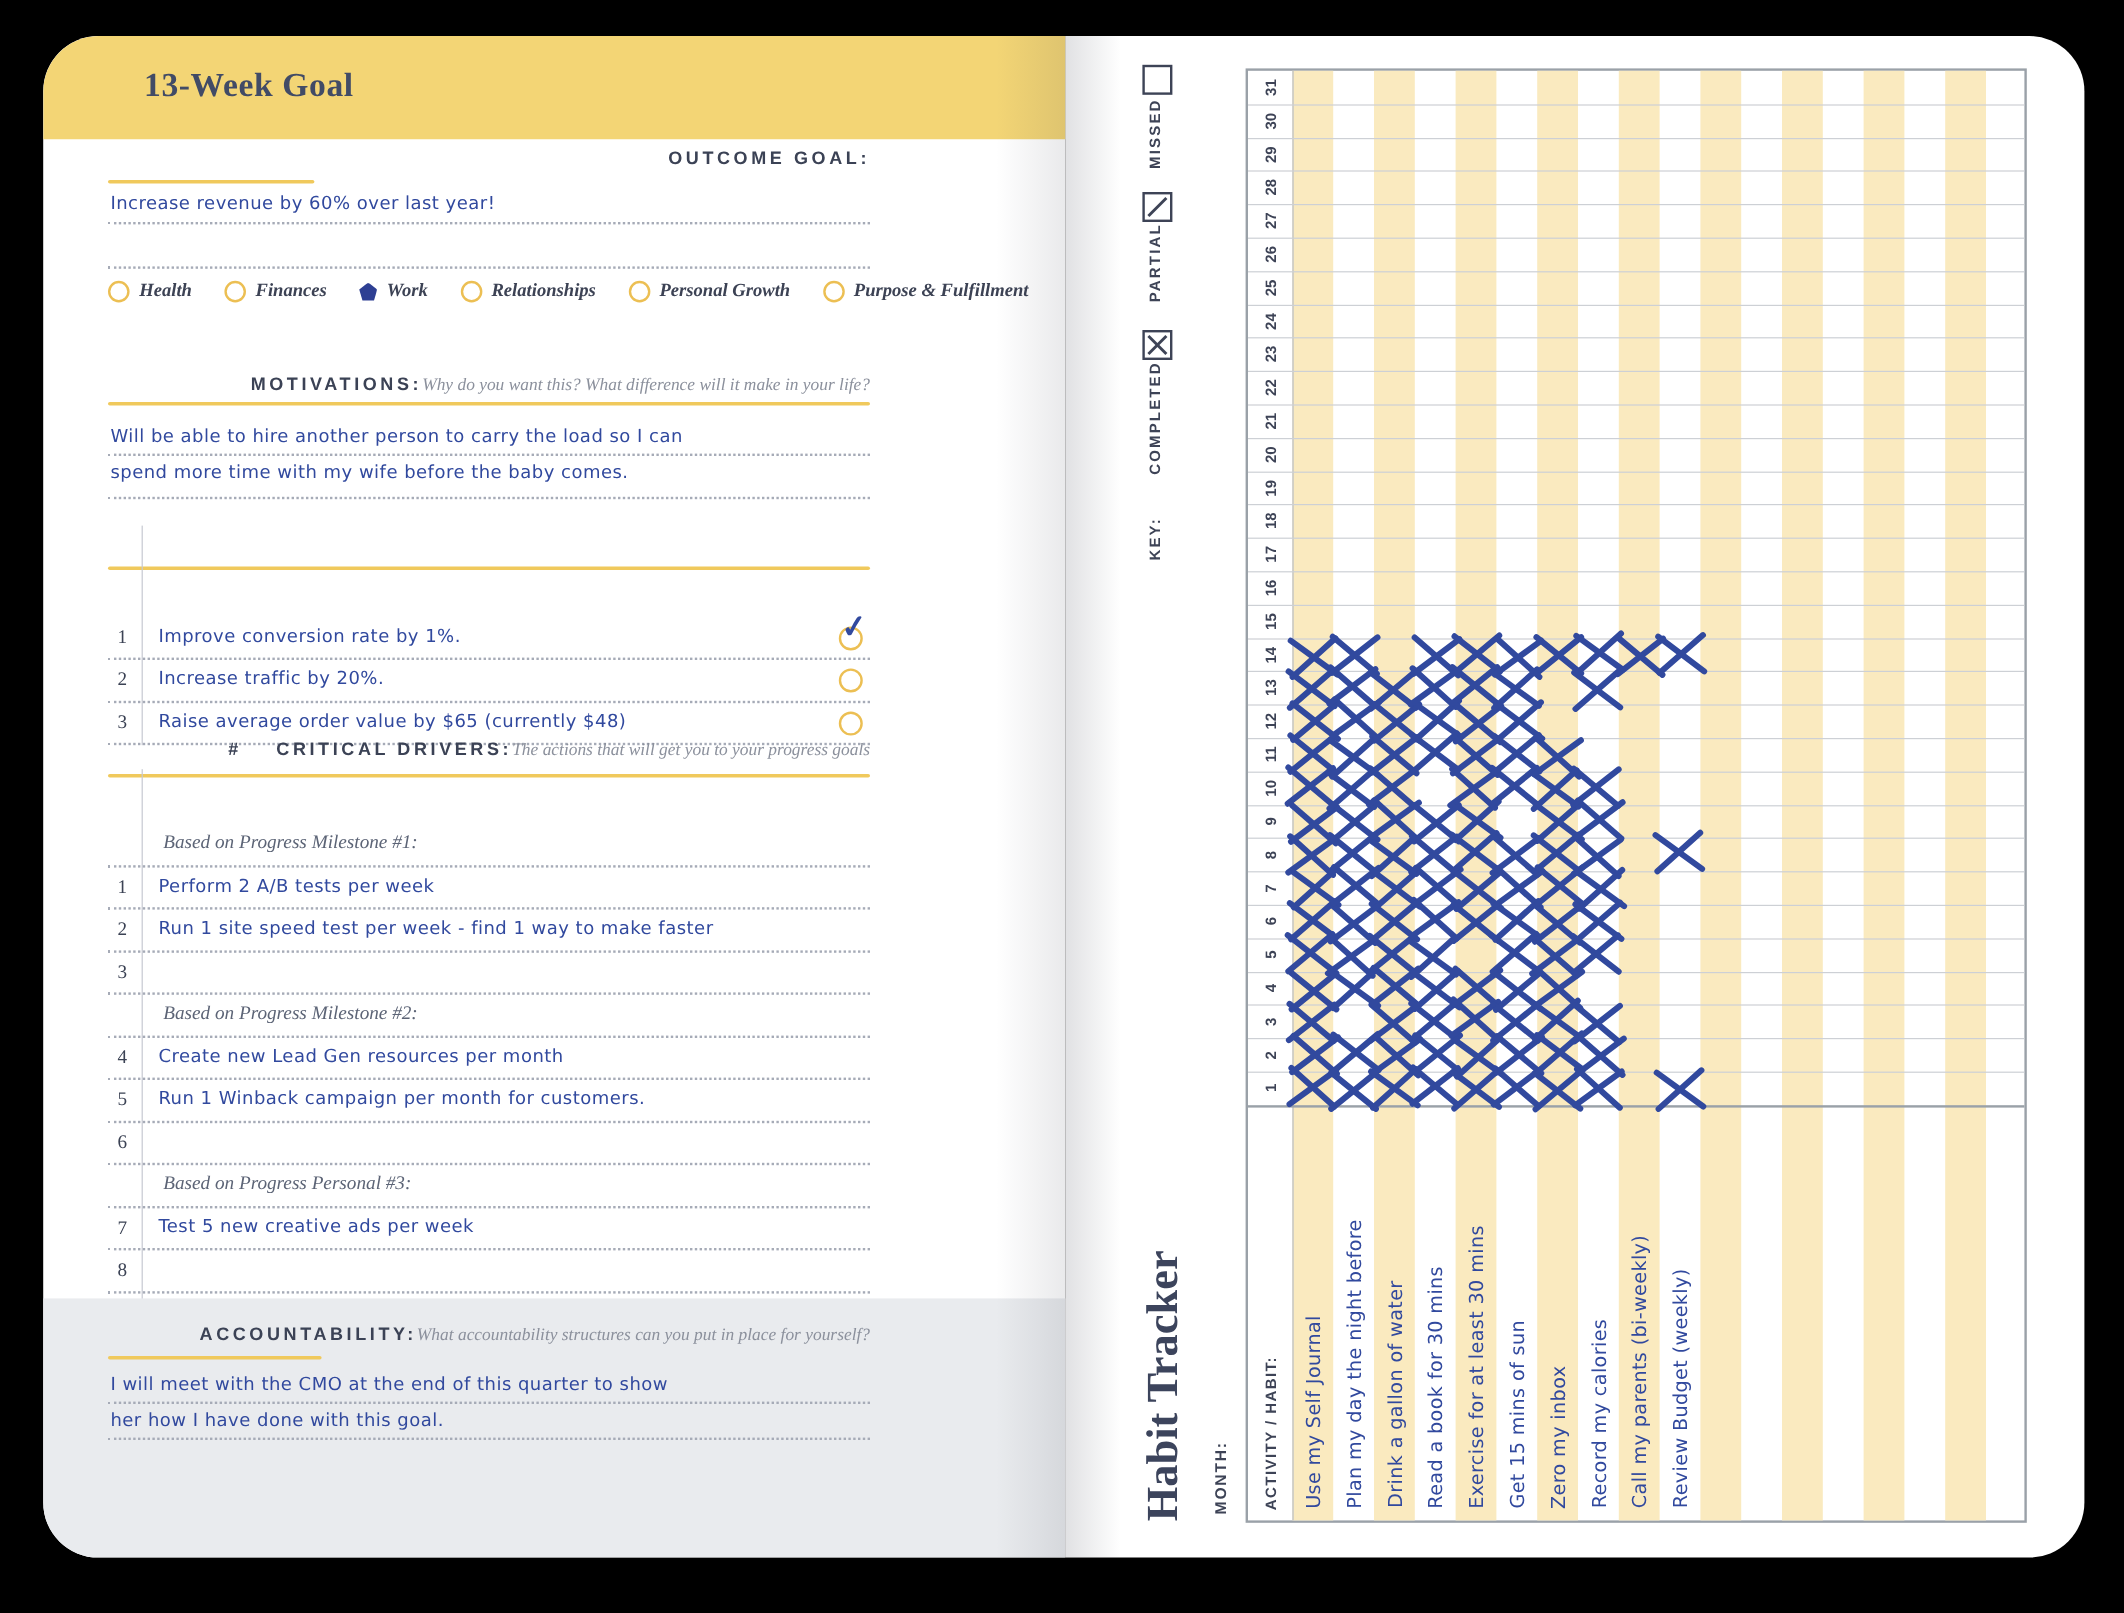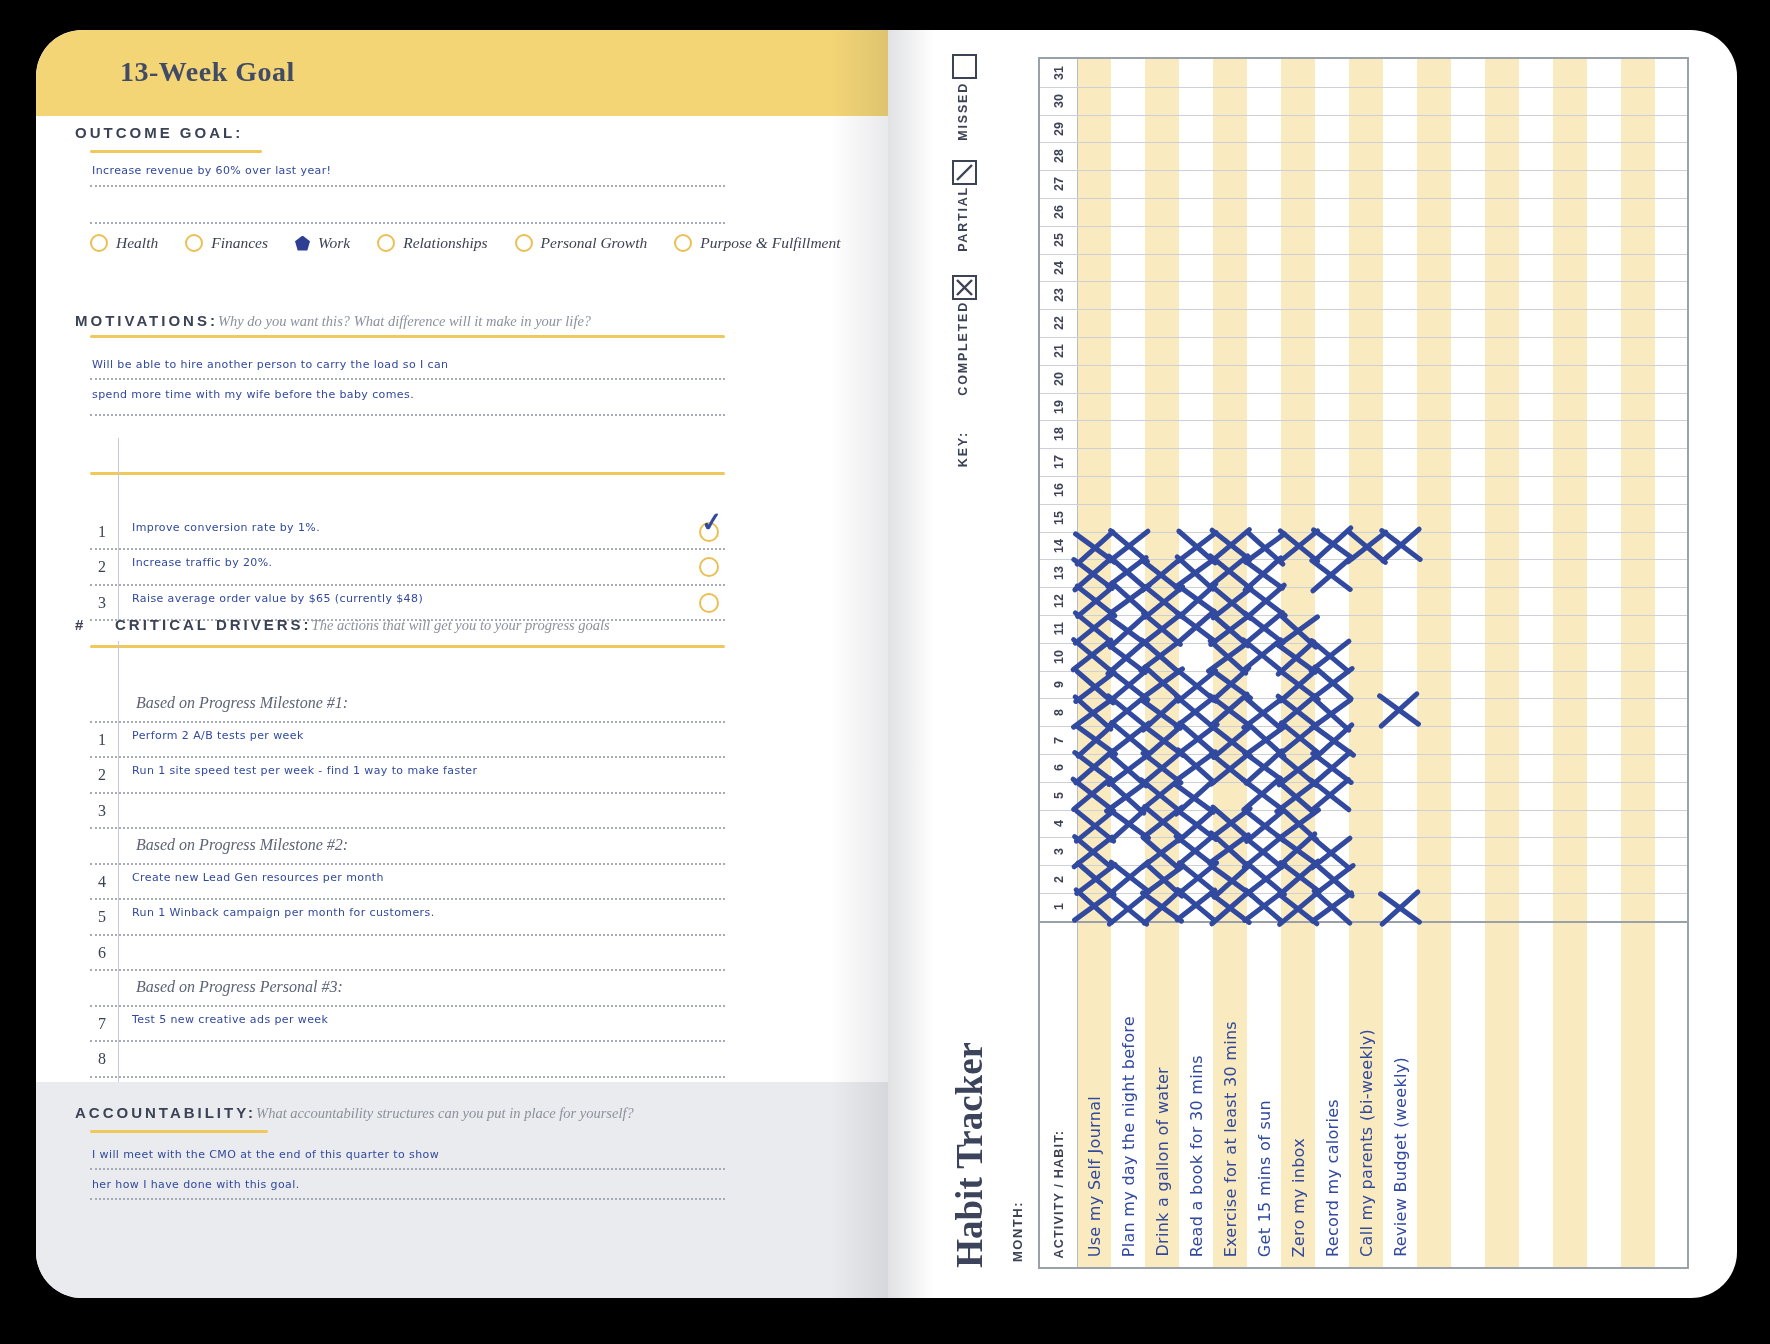--- a/index.html
+++ b/index.html
@@ -6,28 +6,28 @@
   body{width:1770px;height:1344px;position:relative;font-family:"Liberation Sans",sans-serif;overflow:hidden;}
   .page{position:absolute;top:30px;height:1268px;background:#fff;overflow:hidden;}
   #left-page{left:36px;width:852px;border-radius:46px 0 0 46px;}
   #right-page{left:888px;width:849px;border-radius:0 46px 46px 0;}
   .gutter-shadow-left{position:absolute;top:0;right:0;width:58px;height:100%;background:linear-gradient(to right,rgba(40,44,60,0),rgba(40,44,60,0.10));pointer-events:none;}
   .gutter-shadow-right{position:absolute;top:0;left:0;width:46px;height:100%;background:linear-gradient(to right,rgba(40,44,60,0.14),rgba(40,44,60,0));pointer-events:none;}
 
   
   .band{position:absolute;left:0;top:0;width:100%;height:86px;background:var(--accent-yellow,#f3d575);border-radius:46px 0 0 0;}
   .band-title{position:absolute;left:52px;top:26px;font-family:"Liberation Serif",serif;font-weight:bold;font-size:28px;color:#414b66;letter-spacing:.5px;margin-left:32px;}
-  .sec-head{position:absolute;left:39px;width:635px;display:flex;justify-content:flex-start;align-items:baseline;}
+  .sec-head{position:absolute;left:54px;width:635px;display:flex;justify-content:flex-end;align-items:baseline;}
   .sec-title{font-size:15px;font-weight:bold;letter-spacing:3px;color:#3b4255;white-space:nowrap;}
   .sec-hint{font-family:"Liberation Serif",serif;font-style:italic;font-size:14.5px;color:#8b909c;white-space:nowrap;}
   .yellow-rule{position:absolute;height:3px;background:var(--underline-yellow,#f0c95c);border-radius:2px;}
-  .hw{font-family:"DejaVu Sans",sans-serif;font-size:11px;color:var(--ink,#31499e);letter-spacing:.4px;white-space:nowrap;}
+  .hw{font-family:"DejaVu Sans",sans-serif;font-size:15px;color:var(--ink,#31499e);letter-spacing:.4px;white-space:nowrap;}
   .hw-line{position:absolute;left:56px;width:633px;}
   .dotline{position:absolute;left:54px;width:635px;border-bottom:2px dotted #a6abb7;}
-  .cat-row{position:absolute;left:54px;top:204px;width:635px;display:flex;align-items:flex-start;gap:27px;}
+  .cat-row{position:absolute;left:54px;top:204px;width:635px;display:flex;align-items:flex-start;gap:27px;font-weight:bold;}
   .cat-item{display:flex;align-items:center;gap:8px;}
   .cat-circle{width:14px;height:14px;border-radius:50%;border:2px solid #ecbf53;background:#fff;flex:none;}
   .cat-mark{width:15px;height:15px;background:#2e3f93;clip-path:polygon(50% 0,100% 38%,82% 100%,18% 100%,0 38%);flex:none;}
   .cat-label{font-family:"Liberation Serif",serif;font-style:italic;font-size:15.5px;color:#3c4254;white-space:nowrap;}
   .vline{position:absolute;width:1px;background:#c6c9d1;}
   .row-num{position:absolute;left:0;width:24px;text-align:center;font-family:"Liberation Serif",serif;font-size:16px;color:#3b4254;}
   .rows-box{position:absolute;left:54px;width:635px;}
   .m-row{position:relative;border-bottom:2px dotted #a6abb7;}
   .m-row .hw{position:absolute;left:42px;top:6px;}
   .m-circle{position:absolute;right:6px;top:7px;width:16px;height:16px;border-radius:50%;border:2px solid #ecbf53;background:#fff;}

